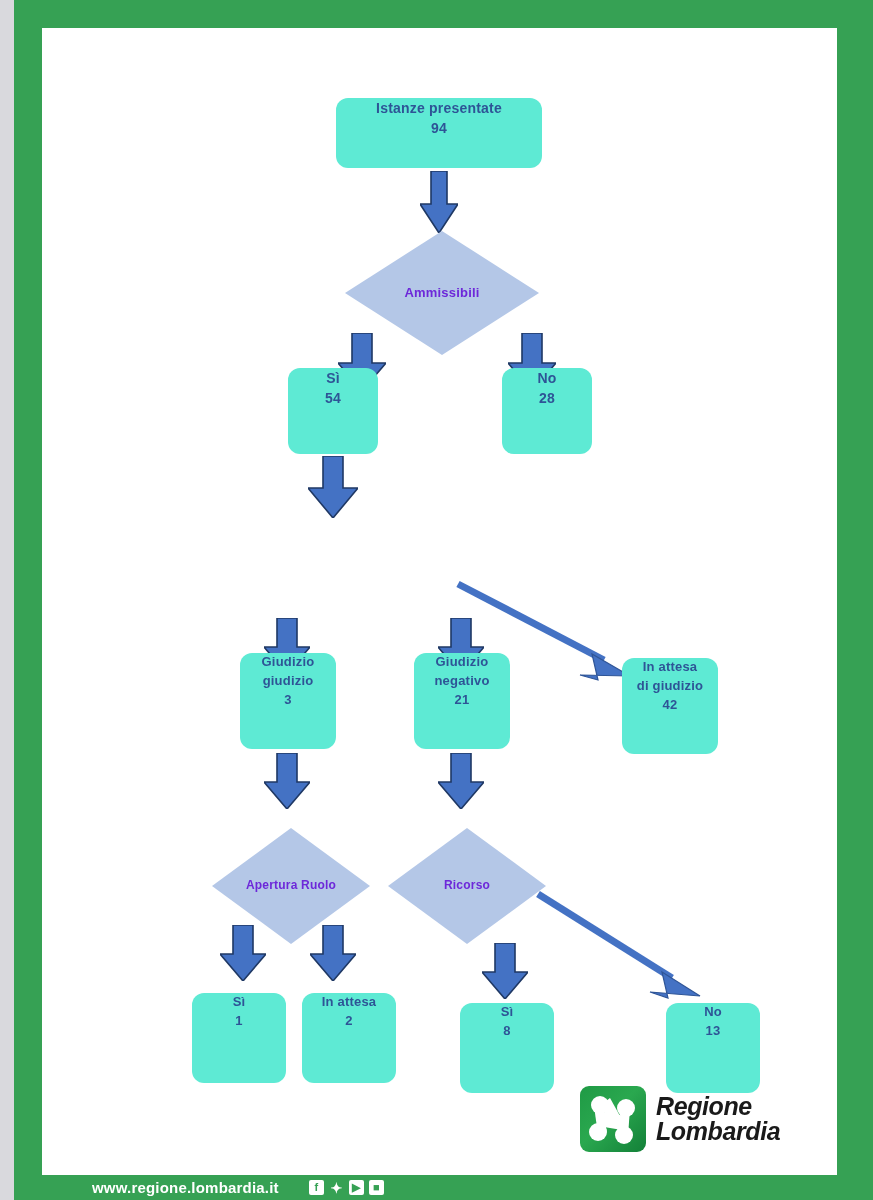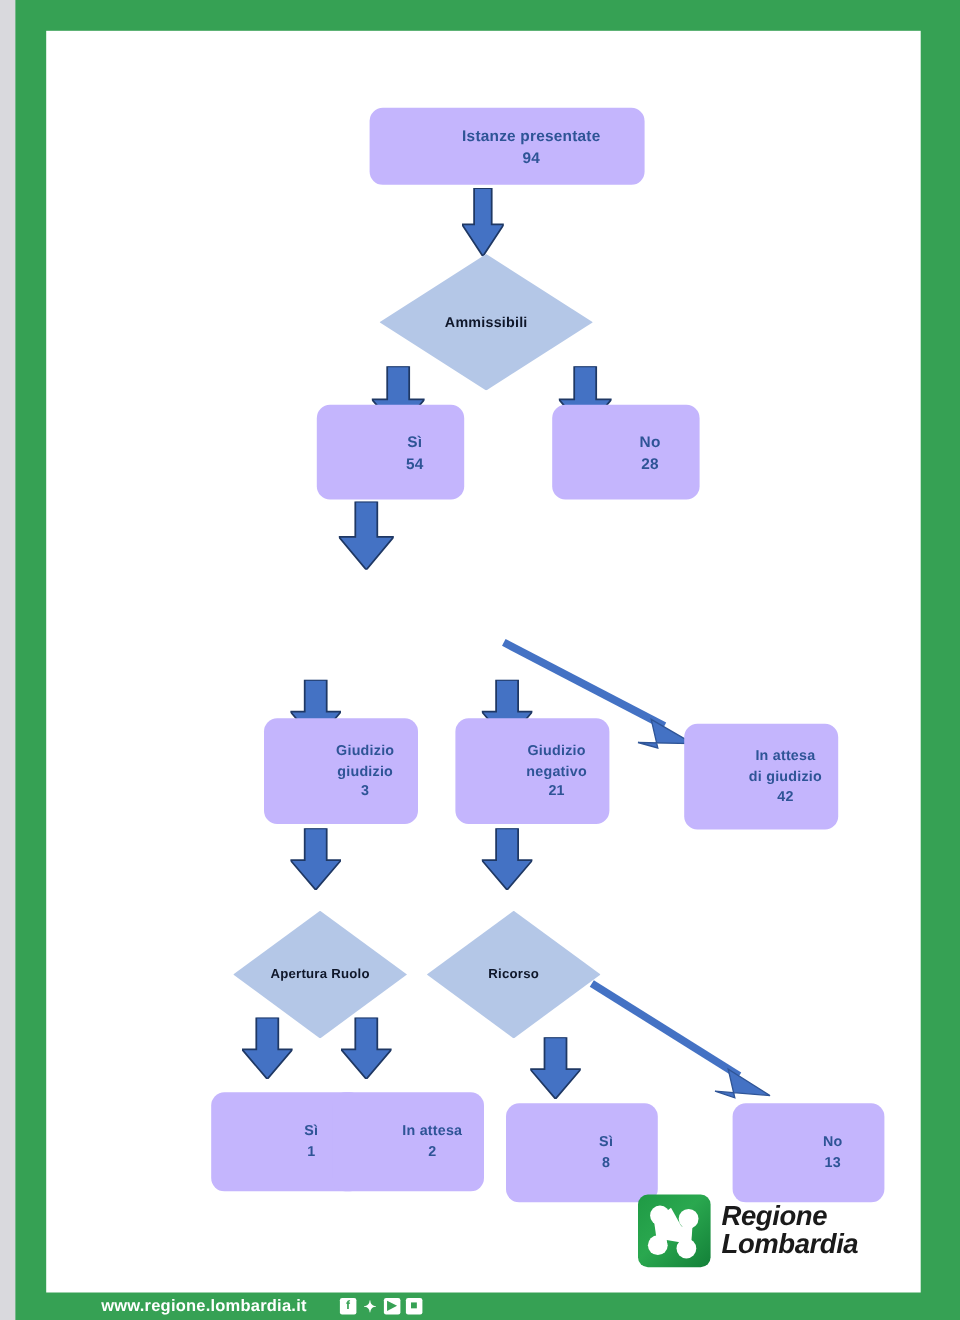--- a/index.html
+++ b/index.html
@@ -39,32 +39,30 @@
     position: absolute;
     left: 42px;
     top: 28px;
     width: 795px;
     height: 1147px;
   }
 
   
   .node {
     position: absolute;
-    background: #c4b5fd;
+    background: #5eead4;
     border-radius: 12px;
     color: #2e5496;
     font-weight: bold;
     display: flex;
     flex-direction: column;
     align-items: center;
-    justify-content: center;
     text-align: center;
     line-height: 1.45;
     letter-spacing: 0.2px;
-    padding-left: 44px;
   }
   .node .line { display: block; }
 
   
   .diamond {
     position: absolute;
     display: flex;
     align-items: center;
     justify-content: center;
   }
@@ -72,21 +70,21 @@
     position: absolute;
     left: 0; top: 0;
     width: 100%;
     height: 100%;
     background: #b4c7e7;
     clip-path: polygon(50% 0%, 100% 50%, 50% 100%, 0% 50%);
   }
   .diamond .dlabel {
     position: relative;
     z-index: 2;
-    color: #0f172a;
+    color: #6d28d9;
     font-weight: bold;
     text-align: center;
     line-height: 1.45;
     letter-spacing: 0.2px;
   }
 
   
   .barrow {
     position: absolute;
   }

